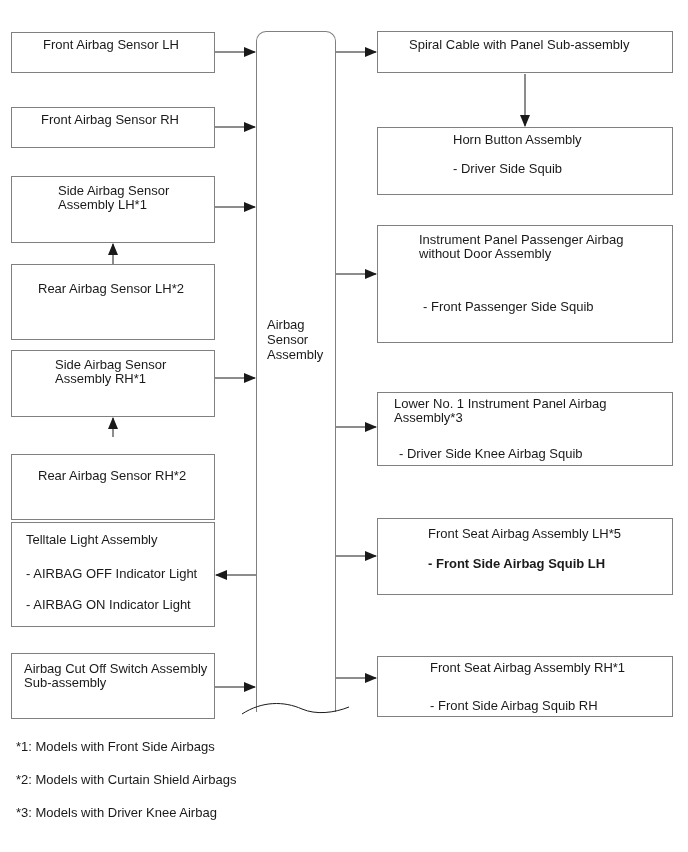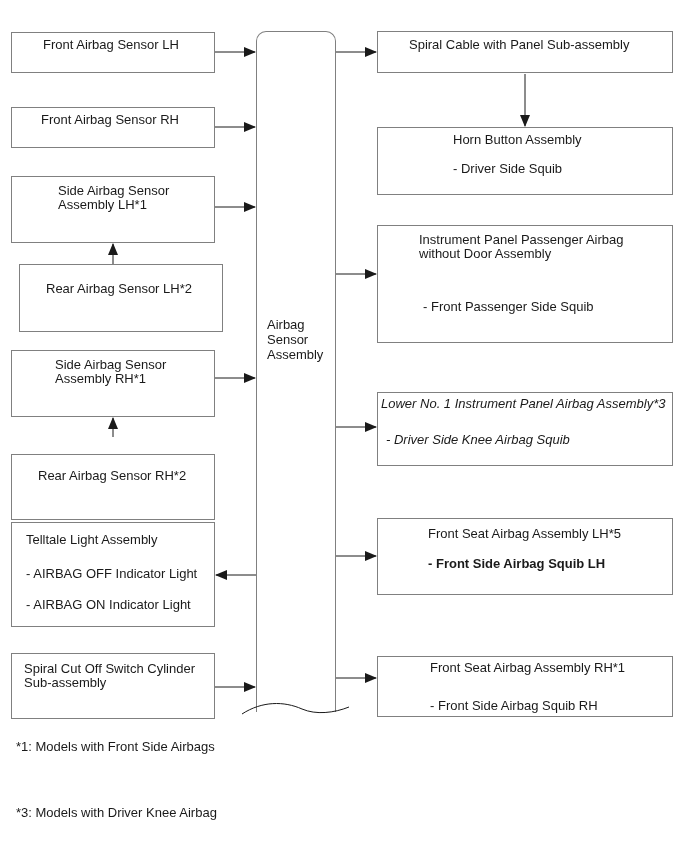--- a/index.html
+++ b/index.html
@@ -62,41 +62,41 @@
 
   <div class="box" style="left:11px; top:32px; width:204px; height:41px; padding:5px 4px 0 31px;">
     <div class="bt">Front Airbag Sensor LH</div>
   </div>
 
   <div class="box" style="left:11px; top:176px; width:204px; height:67px; padding:7px 4px 0 46px;">
     <div class="bt">Side Airbag Sensor
 Assembly LH*1</div>
   </div>
 
-  <div class="box" style="left:19px; top:264px; width:204px; height:68px; padding:17px 5px 0 26px;">
+  <div class="box" style="left:11px; top:264px; width:204px; height:76px; padding:17px 5px 0 26px;">
     <div class="bt">Rear Airbag Sensor LH*2</div>
   </div>
 
   <div class="box" style="left:11px; top:350px; width:204px; height:67px; padding:7px 4px 0 43px;">
     <div class="bt">Side Airbag Sensor
 Assembly RH*1</div>
   </div>
 
   <div class="box" style="left:11px; top:454px; width:204px; height:66px; padding:14px 4px 0 26px;">
     <div class="bt">Rear Airbag Sensor RH*2</div>
   </div>
 
   <div class="box" style="left:11px; top:522px; width:204px; height:105px; padding:10px 4px 0 14px;">
     <div class="bt">Telltale Light Assembly</div>
     <div class="bi" style="margin-top:20px;">- AIRBAG OFF Indicator Light</div>
     <div class="bi" style="margin-top:17px;">- AIRBAG ON Indicator Light</div>
   </div>
 
   <div class="box" style="left:11px; top:653px; width:204px; height:66px; padding:8px 4px 0 12px;">
-    <div class="bt">Spiral Cut Off Switch Cylinder
+    <div class="bt">Airbag Cut Off Switch Assembly
 Sub-assembly</div>
   </div>
 
   <div class="box center-box" style="left:256px; top:31px; width:80px; height:681px; padding:285px 2px 0 10px;">
     <div class="bt">Airbag
 Sensor
 Assembly</div>
   </div>
 
   <div class="box" style="left:377px; top:31px; width:296px; height:42px; padding:6px 4px 0 31px;">
@@ -107,36 +107,37 @@
     <div class="bt">Horn Button Assembly</div>
     <div class="bi" style="margin-top:15px;">- Driver Side Squib</div>
   </div>
 
   <div class="box" style="left:377px; top:225px; width:296px; height:118px; padding:7px 4px 0 41px;">
     <div class="bt">Instrument Panel Passenger Airbag
 without Door Assembly</div>
     <div class="bi" style="margin-top:39px; padding-left:4px;">- Front Passenger Side Squib</div>
   </div>
 
-  <div class="box" style="left:377px; top:392px; width:296px; height:74px; padding:4px 2px 0 3px;font-style:italic;">
+  <div class="box" style="left:377px; top:392px; width:296px; height:74px; padding:4px 2px 0 16px;">
     <div class="bt">Lower No. 1 Instrument Panel Airbag Assembly*3</div>
     <div class="bi" style="margin-top:22px; padding-left:5px;">- Driver Side Knee Airbag Squib</div>
   </div>
 
   <div class="box" style="left:377px; top:518px; width:296px; height:77px; padding:8px 4px 0 50px;">
     <div class="bt">Front Seat Airbag Assembly LH*5</div>
     <div class="bi" style="margin-top:16px;font-weight:bold;">- Front Side Airbag Squib LH</div>
   </div>
 
   <div class="box" style="left:377px; top:656px; width:296px; height:61px; padding:4px 4px 0 52px;">
     <div class="bt">Front Seat Airbag Assembly RH*1</div>
     <div class="bi" style="margin-top:24px;">- Front Side Airbag Squib RH</div>
   </div>
 
   <div class="footnote" style="left:16px; top:740px;">*1: Models with Front Side Airbags</div>
+  <div class="footnote" style="left:16px; top:773px;">*2: Models with Curtain Shield Airbags</div>
   <div class="footnote" style="left:16px; top:806px;">*3: Models with Driver Knee Airbag</div>
 
   <svg class="overlay" viewBox="0 0 688 852" xmlns="http://www.w3.org/2000/svg">
     <defs>
       <marker id="ah" viewBox="0 0 12 10" refX="11" refY="5" markerWidth="12" markerHeight="10" orient="auto-start-reverse" markerUnits="userSpaceOnUse">
         <path d="M0 0 L12 5 L0 10 z"></path>
       </marker>
     </defs>
 
     <line x1="215" y1="52" x2="255" y2="52" marker-end="url(#ah)"></line>

